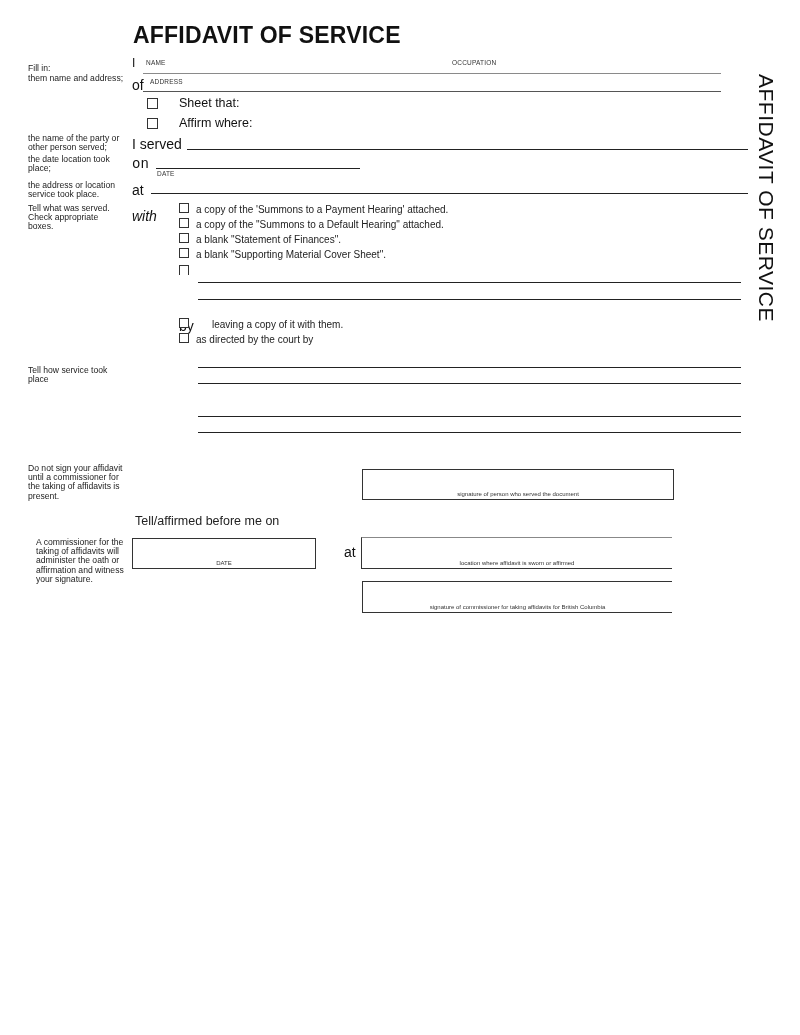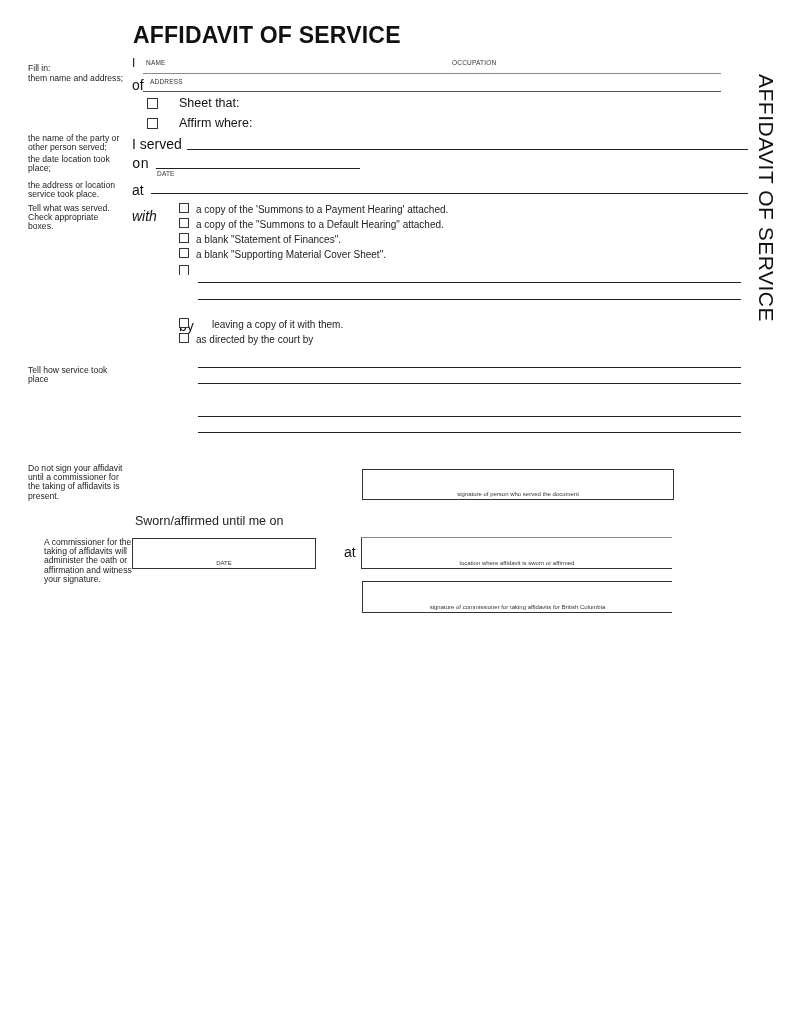--- a/index.html
+++ b/index.html
@@ -39,21 +39,21 @@
 <div class="abs side-title">AFFIDAVIT OF SERVICE</div>
 
 <div class="abs note" style="left:28px;top:64px;width:100px;">Fill in:</div>
 <div class="abs note" style="left:28px;top:74px;width:104px;">them name and address;</div>
 <div class="abs note" style="left:28px;top:134px;width:102px;">the name of the party or other person served;</div>
 <div class="abs note" style="left:28px;top:155px;width:92px;">the date location took place;</div>
 <div class="abs note" style="left:28px;top:181px;width:98px;">the address or location service took place.</div>
 <div class="abs note" style="left:28px;top:204px;width:92px;">Tell what was served. Check appropriate boxes.</div>
 <div class="abs note" style="left:28px;top:322px;width:92px;margin-top:44px;">Tell how service took place</div>
 <div class="abs note" style="left:28px;top:464px;width:100px;">Do not sign your affidavit until a commissioner for the taking of affidavits is present.</div>
-<div class="abs note" style="left:44px;top:538px;width:98px;">A commissioner for the taking of affidavits will administer the oath or affirmation and witness your signature.</div>
+<div class="abs note" style="left:36px;top:538px;width:98px;">A commissioner for the taking of affidavits will administer the oath or affirmation and witness your signature.</div>
 
 <div class="abs lbl" style="left:132px;top:56px;font-size:12px;">I</div>
 <div class="abs tiny" style="left:146px;top:59px;">NAME</div>
 <div class="abs tiny" style="left:452px;top:59px;">OCCUPATION</div>
 <div class="abs" style="left:146px;top:62px;width:570px;height:10px;"></div>
 <div class="line gray" style="left:143px;top:73px;width:578px;"></div>
 
 <div class="abs lbl" style="left:132px;top:77px;">of</div>
 <div class="abs tiny" style="left:150px;top:78px;">ADDRESS</div>
 <div class="abs" style="left:150px;top:80px;width:570px;height:10px;"></div>
@@ -111,21 +111,21 @@
 <div class="line" style="left:198px;top:383px;width:543px;"></div>
 <div class="abs" style="left:199px;top:404px;width:540px;height:11px;"></div>
 <div class="line" style="left:198px;top:416px;width:543px;"></div>
 <div class="abs" style="left:199px;top:420px;width:540px;height:11px;"></div>
 <div class="line" style="left:198px;top:432px;width:543px;"></div>
 
 <div class="sig-box" style="left:362px;top:469px;width:312px;height:31px;">
   <span class="caption">signature of person who served the document</span>
 </div>
 
-<div class="abs sworn">Sworn/affirmed until me on</div>
+<div class="abs sworn">Tell/affirmed before me on</div>
 
 <div class="sig-box" style="left:132px;top:538px;width:184px;height:31px;">
   <span class="caption">DATE</span>
 </div>
 
 <div class="abs lbl" style="left:344px;top:544px;">at</div>
 
 <div class="sig-box topgray" style="left:361px;top:537px;width:311px;height:32px;">
   <span class="caption">location where affidavit is sworn or affirmed</span>
 </div>

